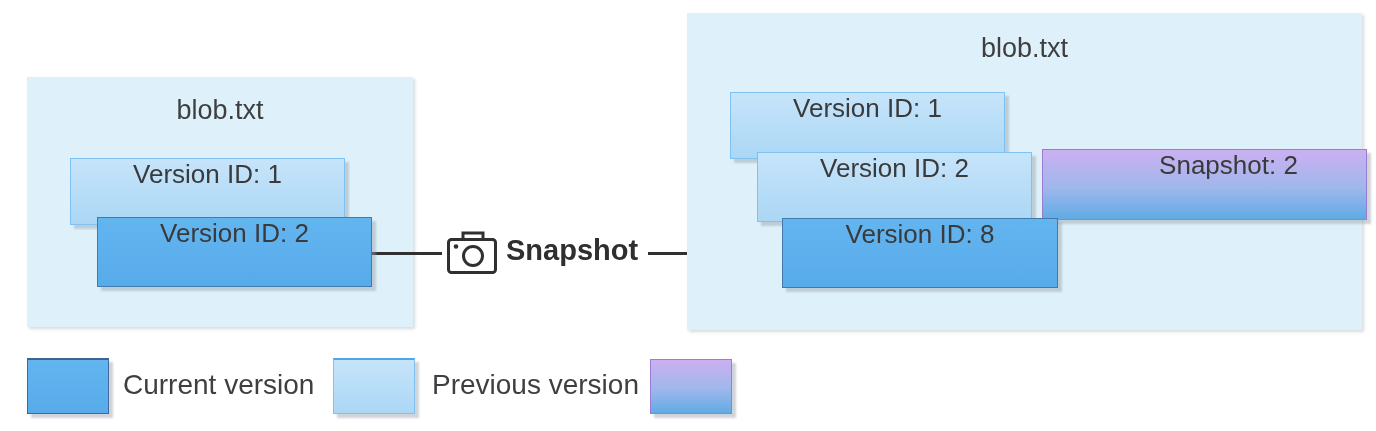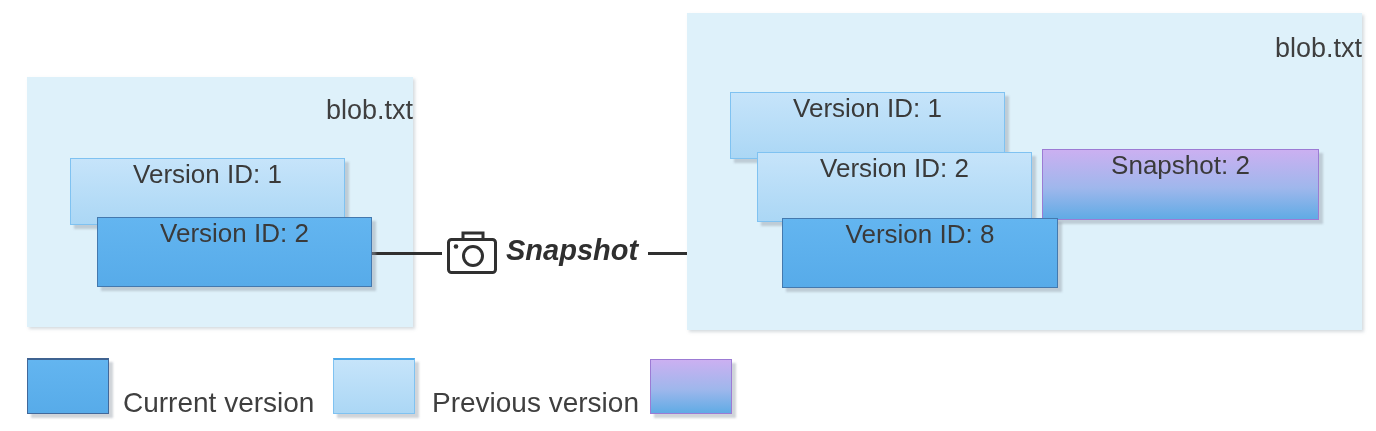--- a/index.html
+++ b/index.html
@@ -5,39 +5,40 @@
   html,body{margin:0;padding:0;background:#ffffff;}
   .canvas{
     position:relative;width:1376px;height:431px;background:#ffffff;
     font-family:"Liberation Sans", sans-serif;color:#3B3B3B;overflow:hidden;
   }
   .panel{
     position:absolute;background:var(--panel-bg);
     box-shadow:2px 2px 3px rgba(165,175,185,.45);
   }
   .panel-title{
-    position:absolute;left:0;right:0;text-align:right;
+    position:absolute;left:0;right:0;text-align:center;
     font-size:27px;color:#3F3F3F;
   }
   .vbox{
     position:absolute;display:flex;justify-content:center;
     font-size:26px;color:#3A3A3A;
     box-shadow:4px 4px 2px rgba(150,160,170,.45);
   }
   .vbox.previous{
     background:linear-gradient(180deg,var(--previous-top) 0%,var(--previous-bottom) 100%);
     border:1px solid var(--previous-border);
   }
   .vbox.current{
     background:linear-gradient(180deg,var(--current-top) 0%,var(--current-bottom) 100%);
     border:1px solid var(--current-border);
   }
   .vbox.snapshot{
     background:linear-gradient(180deg,var(--snapshot-top) 0%,#9FB7EC 55%,var(--snapshot-bottom) 100%);
     border:1px solid var(--snapshot-border);
+    padding-left:48px;
   }
   
   .left-panel{left:27px;top:77px;width:386px;height:250px;}
   .left-panel .panel-title{top:18px;}
   .lp-v1{left:43px;top:81px;width:273px;height:65px;z-index:1;}
   .lp-v2{left:70px;top:140px;width:273px;height:68px;z-index:2;}
   
   .right-panel{left:687px;top:13px;width:675px;height:317px;}
   .right-panel .panel-title{top:20px;}
   .rp-v1{left:43px;top:79px;width:273px;height:65px;z-index:1;}
@@ -49,41 +50,41 @@
   .line1{left:370px;top:252px;width:72px;}
   .line2{left:648px;top:252px;width:120px;}
   .arrow-head{
     position:absolute;left:766px;top:243px;width:0;height:0;
     border-top:10px solid transparent;border-bottom:10px solid transparent;
     border-left:16px solid var(--line);
   }
   .camera{position:absolute;left:446px;top:231px;}
   .snapshot-label{
     position:absolute;left:506px;top:234px;width:140px;
-    font-size:29px;font-weight:bold;color:#2F2F2F;font-style:italic;
+    font-size:29px;font-weight:bold;color:#2F2F2F;
   }
   
   .legend-swatch{
     position:absolute;width:80px;height:53px;top:358px;
     box-shadow:4px 4px 2px rgba(150,160,170,.45);
   }
   .legend-swatch.current{
     background:linear-gradient(180deg,var(--current-top),var(--current-bottom));
     border:1px solid #41689A;border-top:2px solid #3F6391;
   }
   .legend-swatch.previous{
     background:linear-gradient(180deg,var(--previous-top),var(--previous-bottom));
     border:1px solid var(--previous-border);border-top:2px solid #4BA7E8;
   }
   .legend-swatch.snapshot{
     background:linear-gradient(180deg,var(--snapshot-top) 0%,#9FB7EC 55%,var(--snapshot-bottom) 100%);
     border:1px solid var(--snapshot-border);
   }
   .legend-label{
-    position:absolute;top:376px;height:53px;display:flex;align-items:center;
+    position:absolute;top:358px;height:53px;display:flex;align-items:center;
     font-size:28px;color:#3F3F3F;
   }
   .sw1{left:27px;} .lb1{left:123px;}
   .sw2{left:333px;} .lb2{left:432px;}
   .sw3{left:650px;top:359px;} .lb3{left:750px;}
 </style>
 </head>
 <body>
 
 <div class="canvas">

